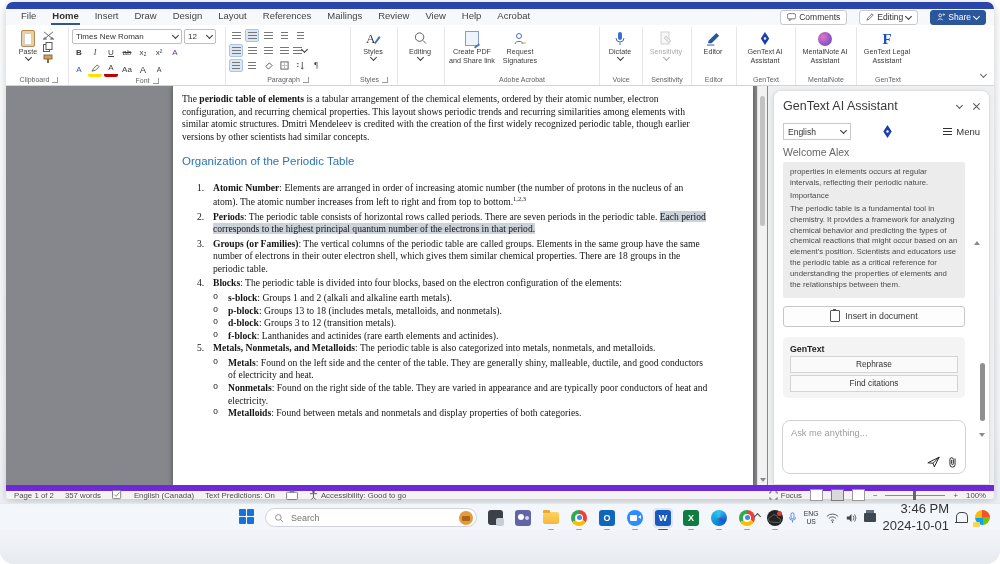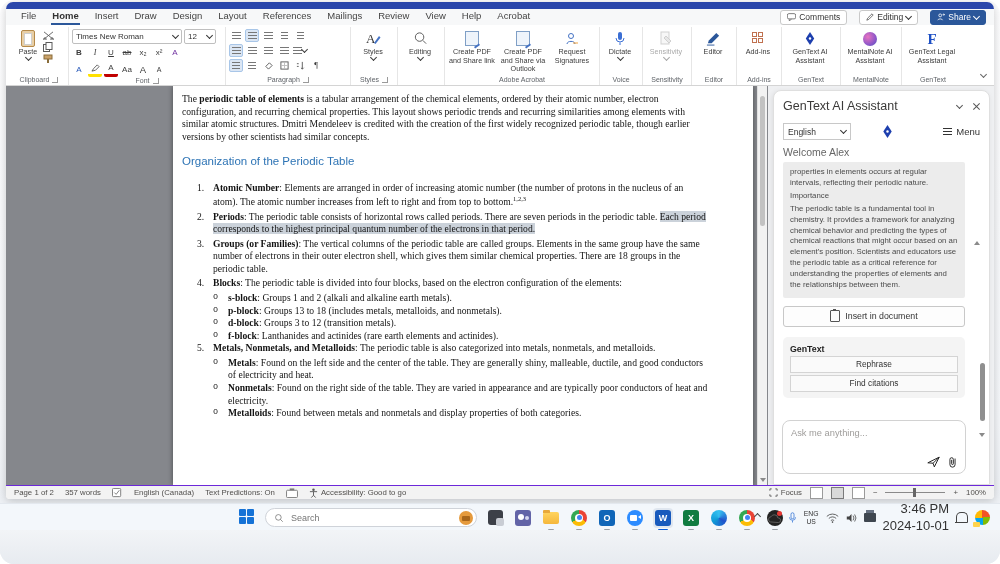--- a/index.html
+++ b/index.html
@@ -97,21 +97,21 @@
     font-size:8.3px;color:#333;margin-top:2px;}
   .p-input{position:absolute;left:8px;right:23px;bottom:10px;height:52px;border:1px solid #d2d2d2;border-radius:8px;background:#fff;}
   .p-input textarea{position:absolute;left:6px;top:5px;right:6px;height:26px;border:none;outline:none;resize:none;
     font-family:"Liberation Sans",sans-serif;font-size:9.3px;color:#444;background:transparent;}
   .p-input textarea::placeholder{color:#9f9d9b;}
   .p-input-icons{position:absolute;right:7px;bottom:5px;display:flex;gap:7px;align-items:center;}
   .p-scrollthumb{position:absolute;right:4px;top:272px;width:5px;height:58px;background:#8f8f8f;border-radius:3px;}
   .p-arrow-up{position:absolute;right:9px;top:150px;}
   .p-arrow-down{position:absolute;right:4px;top:342px;}
   
-  .statusbar{position:absolute;left:0;right:0;top:483px;height:14px;background:#f3f3f3;border-top:1px solid #6d28d9;
+  .statusbar{position:absolute;left:0;right:0;top:483px;height:14px;background:#f3f3f3;border-top:6px solid #6d28d9;
     display:flex;align-items:center;font-size:7.8px;color:#514f4d;padding:0 8px;gap:11px;box-sizing:border-box;border-radius:0 0 4px 4px;}
   .sb-right{margin-left:auto;display:flex;align-items:center;gap:8px;}
   .viewic{width:11px;height:10px;border:1px solid #9a9a9a;background:#fff;}
   .viewic.active{background:#d9d9d9;border-color:#7a7a7a;}
   .zoomtrack{position:relative;width:60px;height:1px;background:#8a8a8a;}
   .zoomthumb{position:absolute;left:28px;top:-4px;width:3px;height:9px;background:#666;}
   
   .taskbar{position:absolute;left:0;right:0;top:503px;height:27px;background:rgba(243,247,251,.96);
     border-top:1px solid #e3e8ee;}
   .tb-center{position:absolute;left:237px;top:0;height:27px;display:flex;align-items:center;gap:8px;}
@@ -383,26 +383,20 @@
       </div>
 
       <div class="grp" style="width:148px;">
         <div class="grp-body" style="gap:2px;">
           <div class="bigbtn" style="width:48px;">
             <span class="ic">
                 <span class="acro-ic"></span>
               </span>
             <span>Create PDF and Share link</span>
           </div>
-          <div class="bigbtn" style="width:50px;">
-            <span class="ic">
-                <span class="acro-ic"></span>
-              </span>
-            <span>Create PDF and Share via Outlook</span>
-          </div>
           <div class="bigbtn" style="width:44px;">
             <span class="ic">
               <svg width="14" height="14" viewBox="0 0 14 14">
                   <circle cx="6" cy="4" r="2.5" fill="none" stroke="#4472c4"></circle>
                   <path d="M2 12 C2 8.5 10 8.5 10 12" fill="none" stroke="#4472c4"></path>
                   <path d="M8 11 H13" stroke="#f2a33c"></path>
                 </svg>
             </span>
             <span>Request Signatures</span>
           </div>
@@ -459,38 +453,20 @@
                 </svg>
             </span>
             <span>Editor</span>
           </div>
         </div>
         <div class="grp-label">
             <span>Editor</span>
           </div>
       </div>
 
-      <div class="grp" style="width:38px;">
-        <div class="grp-body">
-          <div class="bigbtn" style="width:36px;">
-            <span class="ic">
-                <span class="grid-ic">
-                  <span></span>
-                  <span></span>
-                  <span></span>
-                  <span></span>
-                </span>
-              </span>
-            <span>Add-ins</span>
-          </div>
-        </div>
-        <div class="grp-label">
-            <span>Add-ins</span>
-          </div>
-      </div>
 
       <div class="grp" style="width:52px;">
         <div class="grp-body">
           <div class="bigbtn" style="width:50px;">
             <span class="ic">
               <svg class="nib" viewBox="0 0 12 16">
                   <path d="M6 1 L10.5 8 L6 15 L1.5 8 Z" fill="#1d3fae"></path>
                   <circle cx="6" cy="8" r="1.3" fill="#fff"></circle>
                 </svg>
             </span>

